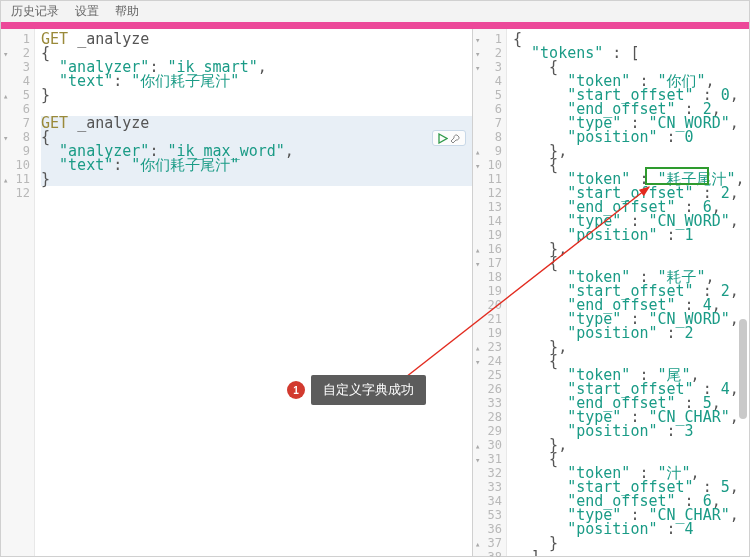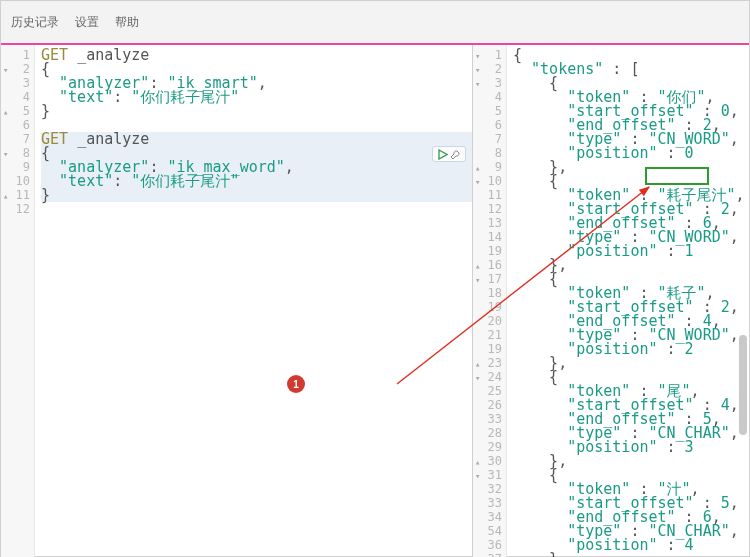--- a/index.html
+++ b/index.html
@@ -1,18 +1,18 @@
 <!DOCTYPE html>
 <html><head>
 <meta charset="utf-8">
 <style>
   * { box-sizing: border-box; margin: 0; padding: 0; }
   html, body { width: 750px; height: 557px; font-family: "Helvetica Neue", Arial, sans-serif; font-size: 12px; color: #555; background: #fff; overflow: hidden; }
   .wrap { border: 1px solid #d0d0d0; width: 750px; height: 557px; position: relative; }
-  .menubar { height: 44px; background: #f3f3f3; border-bottom: 2px solid #ec4899; display: flex; align-items: center; padding: 0 10px; gap: 16px; color: #666; font-size: 12px; }
+  .menubar { height: 28px; background: #f3f3f3; border-bottom: 7px solid #ec4899; display: flex; align-items: center; padding: 0 10px; gap: 16px; color: #666; font-size: 12px; }
   .menubar span { cursor: default; }
   .panes { display: flex; height: calc(100% - 28px); }
   .gutter { width: 34px; background: #f7f7f7; border-right: 1px solid #e8e8e8; text-align: right; color: #b8b8b8; font-family: Menlo, Consolas, monospace; font-size: 12px; line-height: 14px; padding-top: 3px; padding-right: 4px; }
   .gutter .ln { height: 14px; position: relative; }
   .gutter .ln .fold { position: absolute; left: 2px; top: 1px; font-size: 9px; color: #aaa; }
   .left { width: 472px; border-right: 1px solid #d0d0d0; display: flex; position: relative; }
   .right { flex: 1; display: flex; position: relative; }
   .code { flex: 1; font-family: Menlo, Consolas, monospace; font-size: 15px; line-height: 14px; padding-top: 3px; padding-left: 6px; white-space: pre; overflow: hidden; }
   .row { height: 14px; }
   .tok-method { color: #9a8a3a; }
@@ -102,21 +102,21 @@
           <div class="ln">25</div>
           <div class="ln">26</div>
           <div class="ln">33</div>
           <div class="ln">28</div>
           <div class="ln">29</div>
           <div class="ln">30<span class="fold">▴</span></div>
           <div class="ln">31<span class="fold">▾</span></div>
           <div class="ln">32</div>
           <div class="ln">33</div>
           <div class="ln">34</div>
-          <div class="ln">54</div>
+          <div class="ln">53</div>
           <div class="ln">36</div>
           <div class="ln">37<span class="fold">▴</span></div>
           <div class="ln">38<span class="fold">▴</span></div>
         </div>
       <div class="code" id="right-code"><div class="row"><span class="tok-brace">{</span></div><div class="row"><span>  </span><span class="tok-key">"tokens"</span><span> : [</span></div><div class="row"><span class="tok-brace">    {</span></div><div class="row"><span>      </span><span class="tok-key">"token"</span><span> : </span><span class="tok-str">"你们"</span><span>,</span></div><div class="row"><span>      </span><span class="tok-key">"start_offset"</span><span> : </span><span class="tok-num">0</span><span>,</span></div><div class="row"><span>      </span><span class="tok-key">"end_offset"</span><span> : </span><span class="tok-num">2</span><span>,</span></div><div class="row"><span>      </span><span class="tok-key">"type"</span><span> : </span><span class="tok-str">"CN_WORD"</span><span>,</span></div><div class="row"><span>      </span><span class="tok-key">"position"</span><span> : </span><span class="tok-num">0</span></div><div class="row"><span class="tok-brace">    },</span></div><div class="row"><span class="tok-brace">    {</span></div><div class="row"><span>      </span><span class="tok-key">"token"</span><span> : </span><span class="tok-str">"耗子尾汁"</span><span>,</span></div><div class="row"><span>      </span><span class="tok-key">"start_offset"</span><span> : </span><span class="tok-num">2</span><span>,</span></div><div class="row"><span>      </span><span class="tok-key">"end_offset"</span><span> : </span><span class="tok-num">6</span><span>,</span></div><div class="row"><span>      </span><span class="tok-key">"type"</span><span> : </span><span class="tok-str">"CN_WORD"</span><span>,</span></div><div class="row"><span>      </span><span class="tok-key">"position"</span><span> : </span><span class="tok-num">1</span></div><div class="row"><span class="tok-brace">    },</span></div><div class="row"><span class="tok-brace">    {</span></div><div class="row"><span>      </span><span class="tok-key">"token"</span><span> : </span><span class="tok-str">"耗子"</span><span>,</span></div><div class="row"><span>      </span><span class="tok-key">"start_offset"</span><span> : </span><span class="tok-num">2</span><span>,</span></div><div class="row"><span>      </span><span class="tok-key">"end_offset"</span><span> : </span><span class="tok-num">4</span><span>,</span></div><div class="row"><span>      </span><span class="tok-key">"type"</span><span> : </span><span class="tok-str">"CN_WORD"</span><span>,</span></div><div class="row"><span>      </span><span class="tok-key">"position"</span><span> : </span><span class="tok-num">2</span></div><div class="row"><span class="tok-brace">    },</span></div><div class="row"><span class="tok-brace">    {</span></div><div class="row"><span>      </span><span class="tok-key">"token"</span><span> : </span><span class="tok-str">"尾"</span><span>,</span></div><div class="row"><span>      </span><span class="tok-key">"start_offset"</span><span> : </span><span class="tok-num">4</span><span>,</span></div><div class="row"><span>      </span><span class="tok-key">"end_offset"</span><span> : </span><span class="tok-num">5</span><span>,</span></div><div class="row"><span>      </span><span class="tok-key">"type"</span><span> : </span><span class="tok-str">"CN_CHAR"</span><span>,</span></div><div class="row"><span>      </span><span class="tok-key">"position"</span><span> : </span><span class="tok-num">3</span></div><div class="row"><span class="tok-brace">    },</span></div><div class="row"><span class="tok-brace">    {</span></div><div class="row"><span>      </span><span class="tok-key">"token"</span><span> : </span><span class="tok-str">"汁"</span><span>,</span></div><div class="row"><span>      </span><span class="tok-key">"start_offset"</span><span> : </span><span class="tok-num">5</span><span>,</span></div><div class="row"><span>      </span><span class="tok-key">"end_offset"</span><span> : </span><span class="tok-num">6</span><span>,</span></div><div class="row"><span>      </span><span class="tok-key">"type"</span><span> : </span><span class="tok-str">"CN_CHAR"</span><span>,</span></div><div class="row"><span>      </span><span class="tok-key">"position"</span><span> : </span><span class="tok-num">4</span></div><div class="row"><span class="tok-brace">    }</span></div><div class="row"><span class="tok-brace">  ]</span></div></div>
       <div class="scrollbar"></div>
     </div>
   </div>
 
   <div class="highlight-box" style="left:644px; top:166px; width:64px; height:18px;"></div>
@@ -125,15 +125,16 @@
     <defs>
       <marker id="ah" markerWidth="8" markerHeight="8" refX="7" refY="3" orient="auto">
         <path d="M0 0 L8 3 L0 6 Z" fill="#e22b1f"></path>
       </marker>
     </defs>
     <line x1="396" y1="383" x2="648" y2="186" stroke="#e22b1f" stroke-width="1.4" marker-end="url(#ah)"></line>
   </svg>
 
   <div class="callout" style="left:286px; top:374px;">
     <div class="badge">1</div>
+    <div class="bubble">自定义字典成功</div>
   </div>
 
 </div>
 
 </body></html>

